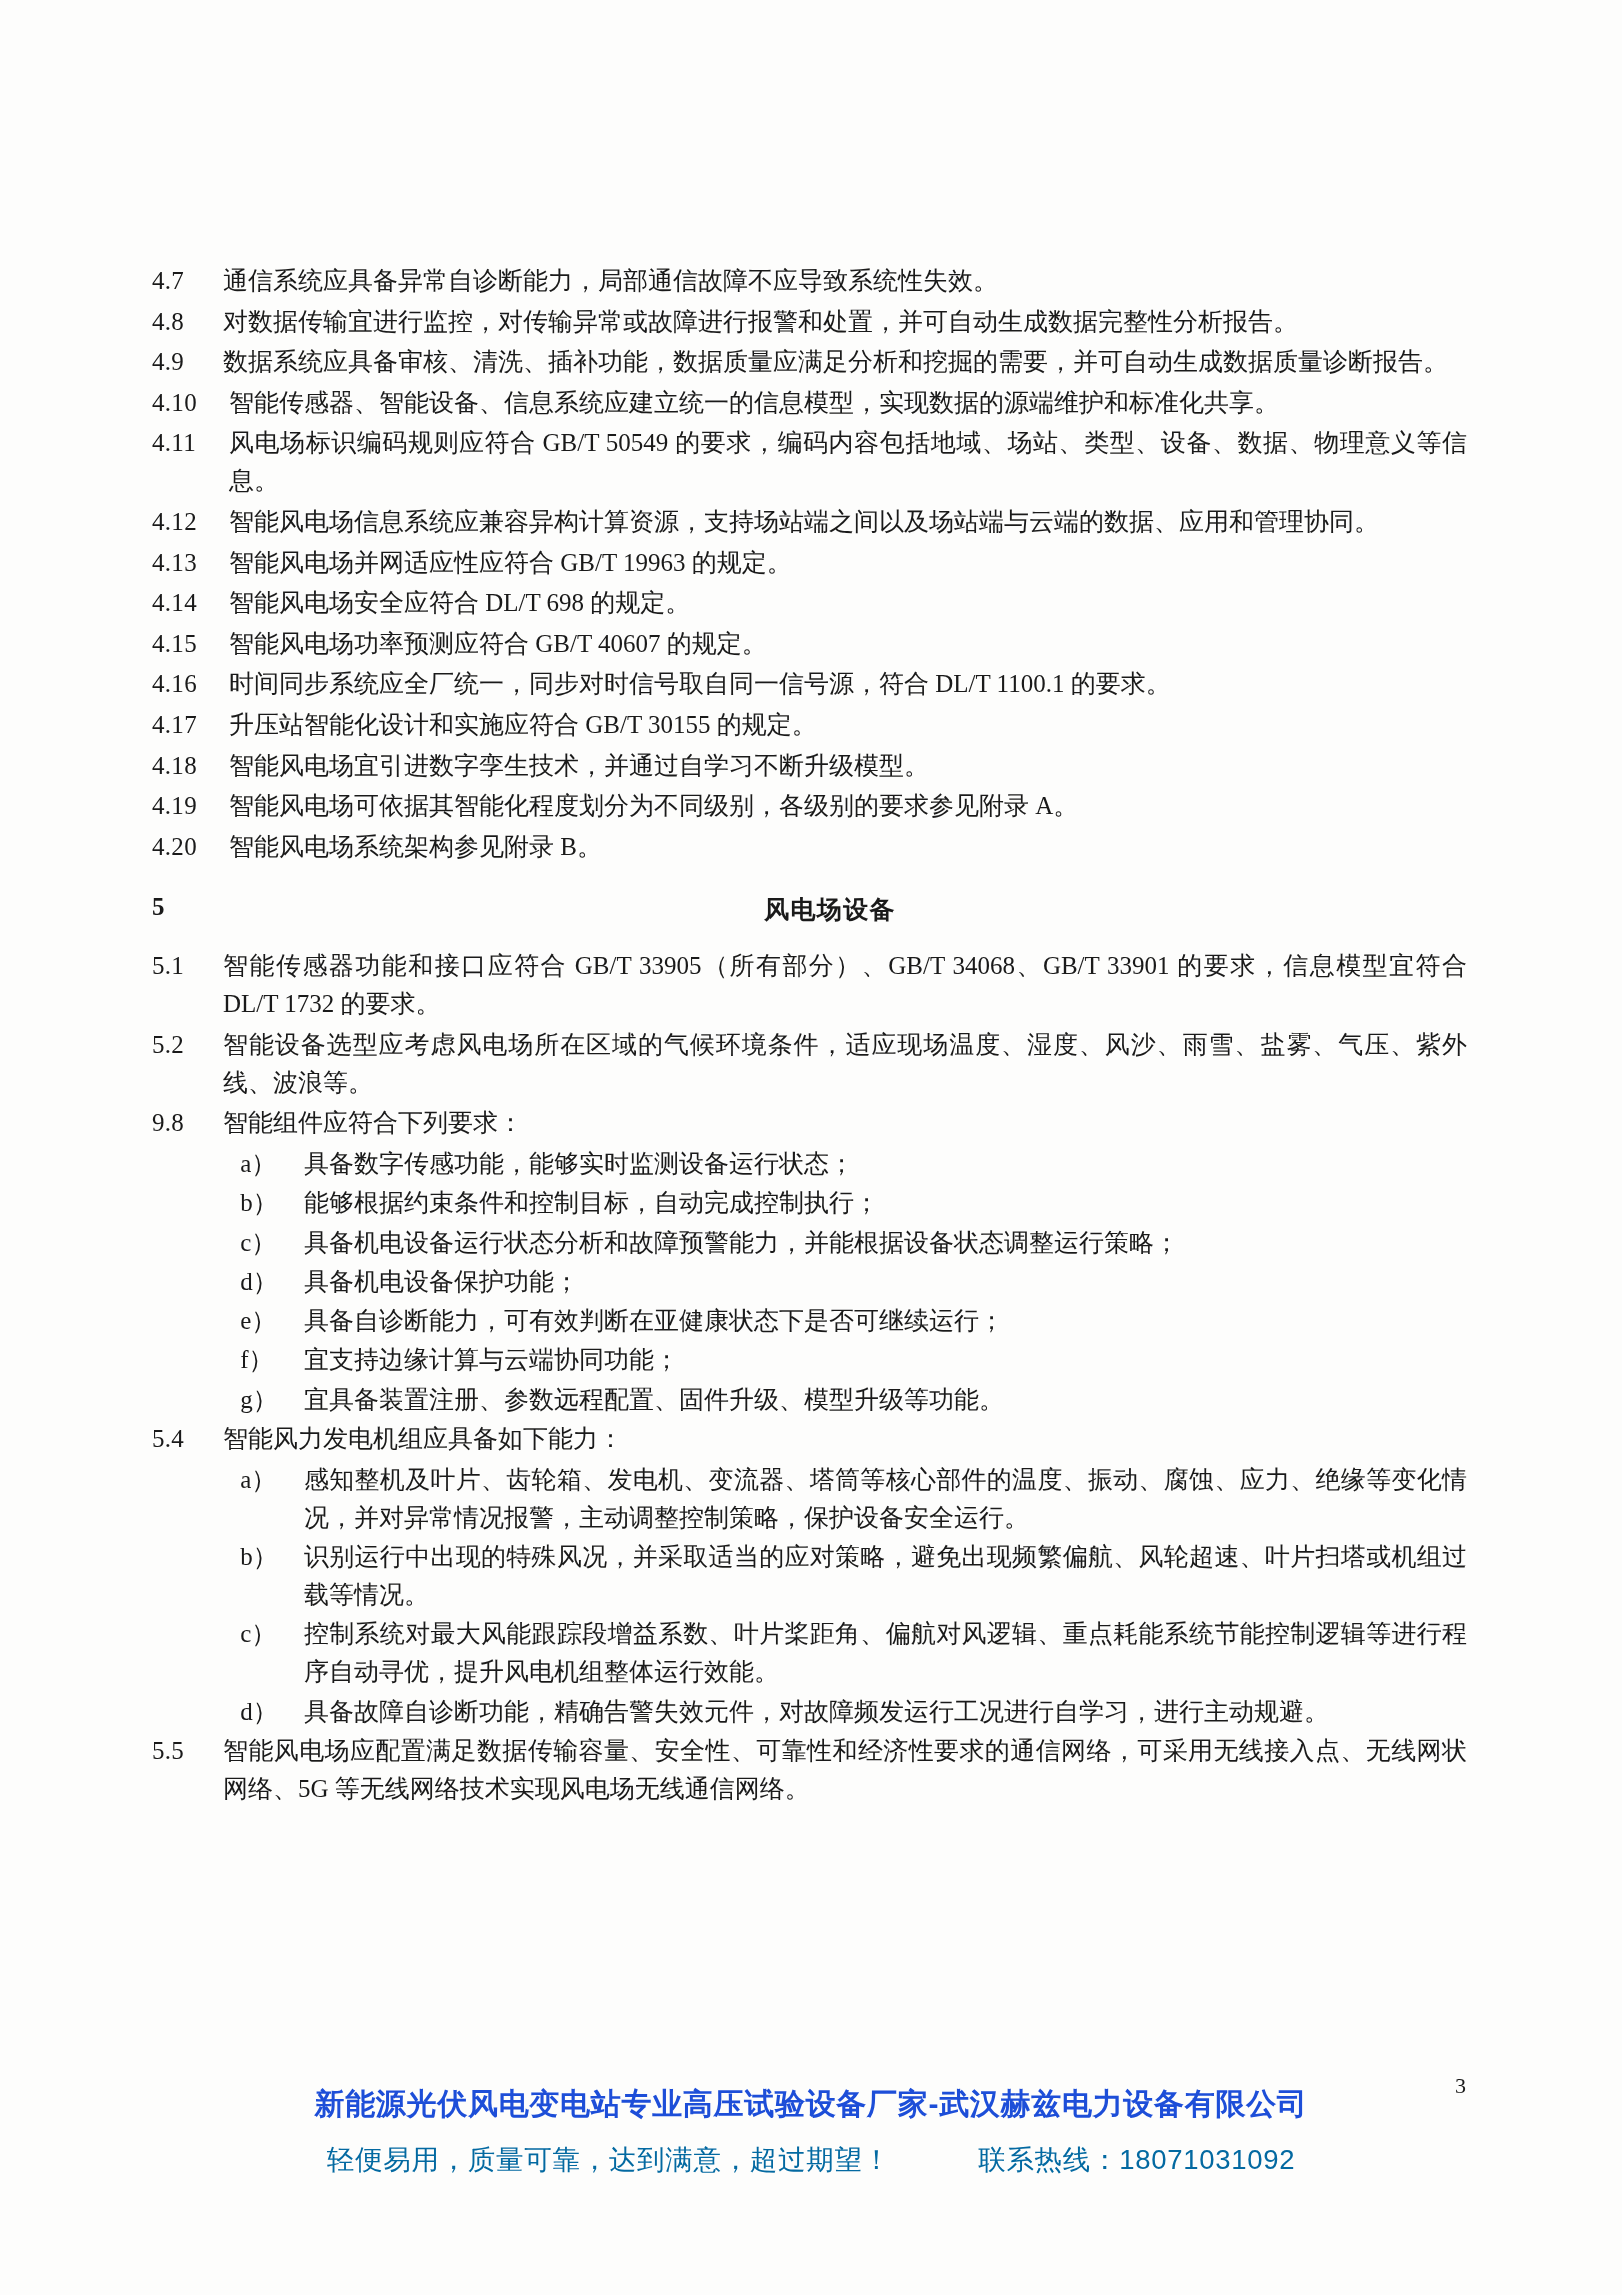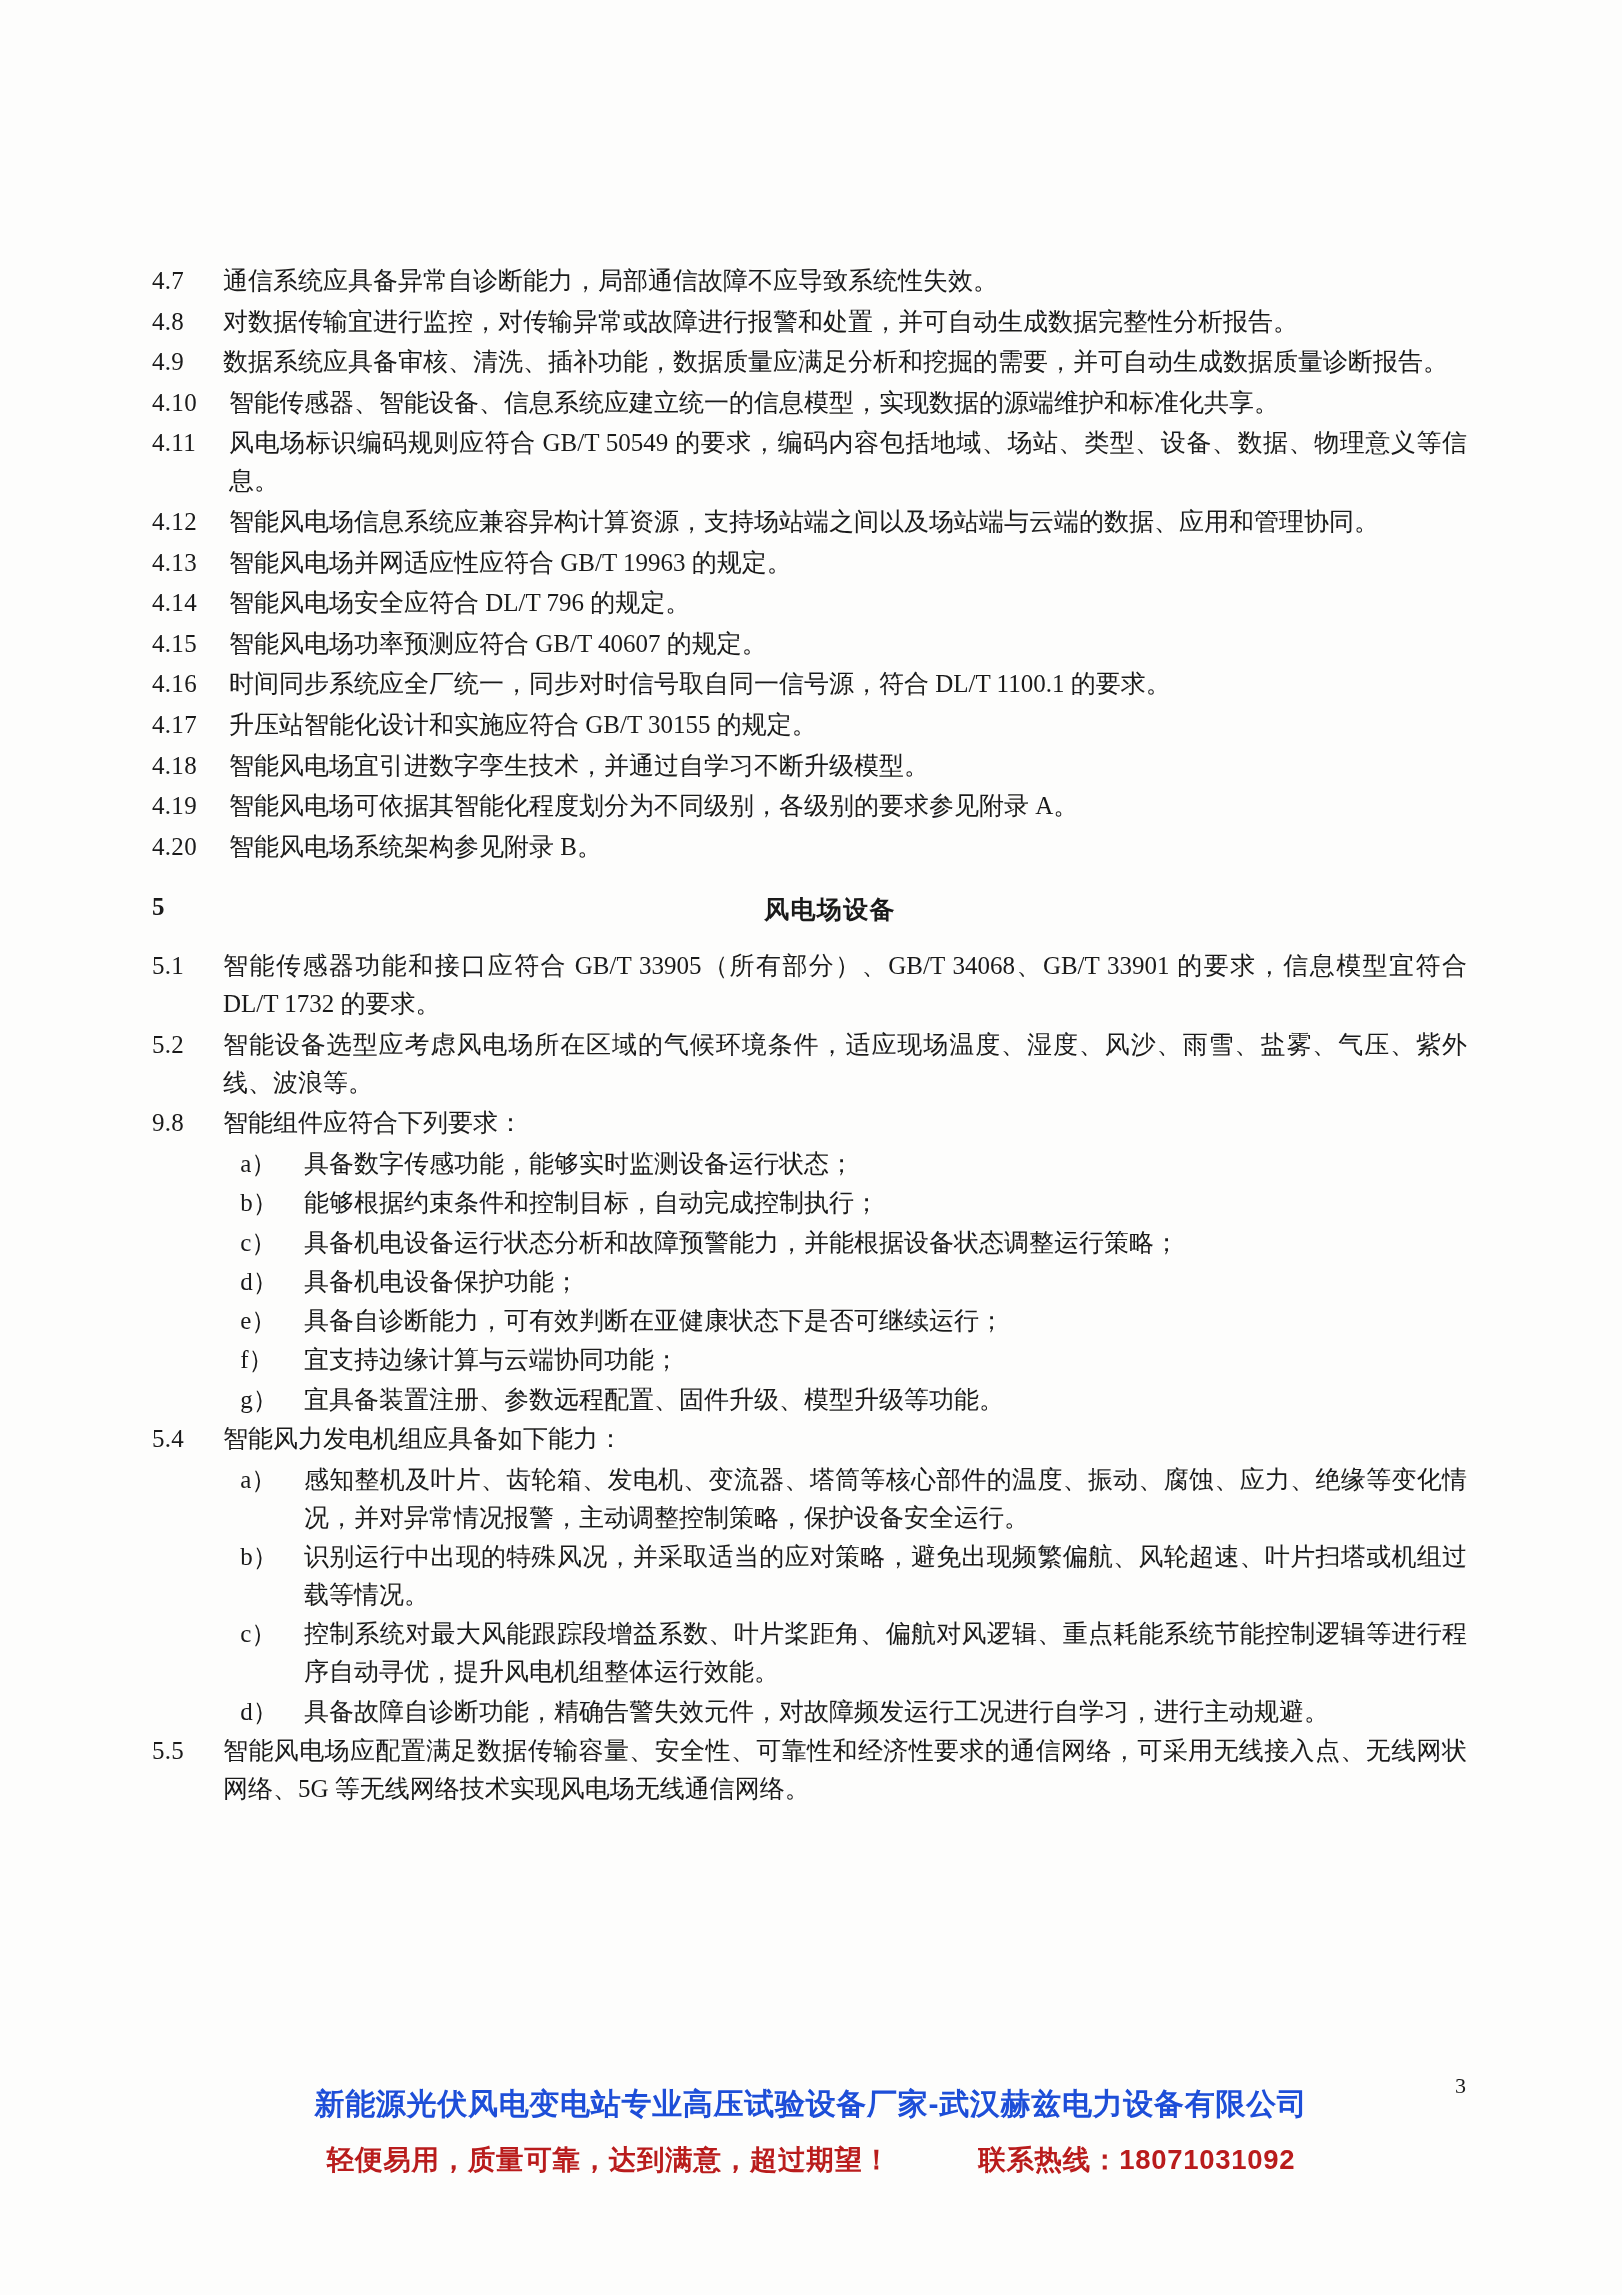--- a/index.html
+++ b/index.html
@@ -101,22 +101,22 @@
     font-family: "Liberation Sans", sans-serif;
   }
   .footer-line1 {
     color: #1d4ed8;
     font-weight: bold;
     font-size: 30px;
     letter-spacing: 0.7px;
     margin-bottom: 17px;
   }
   .footer-line2 {
-    color: #b91c1c;
-    font-weight: bold;
+    color: #0369a1;
+    font-weight: normal;
     font-size: 27.5px;
     letter-spacing: 0.7px;
   }
   .footer-line2 .hotline {
     margin-left: 79px;
   }
   .page-number {
     position: absolute;
     right: 156px;
     top: 2073px;
@@ -161,21 +161,21 @@
       <span class="body">智能风电场信息系统应兼容异构计算资源，支持场站端之间以及场站端与云端的数据、应用和管理协同。</span>
     </div>
 
     <div class="clause wide">
       <span class="num">4.13</span>
       <span class="body">智能风电场并网适应性应符合 GB/T 19963 的规定。</span>
     </div>
 
     <div class="clause wide">
       <span class="num">4.14</span>
-      <span class="body">智能风电场安全应符合 DL/T 796 的规定。</span>
+      <span class="body">智能风电场安全应符合 DL/T 698 的规定。</span>
     </div>
 
     <div class="clause wide">
       <span class="num">4.15</span>
       <span class="body">智能风电场功率预测应符合 GB/T 40607 的规定。</span>
     </div>
 
     <div class="clause wide">
       <span class="num">4.16</span>
       <span class="body">时间同步系统应全厂统一，同步对时信号取自同一信号源，符合 DL/T 1100.1 的要求。</span>

